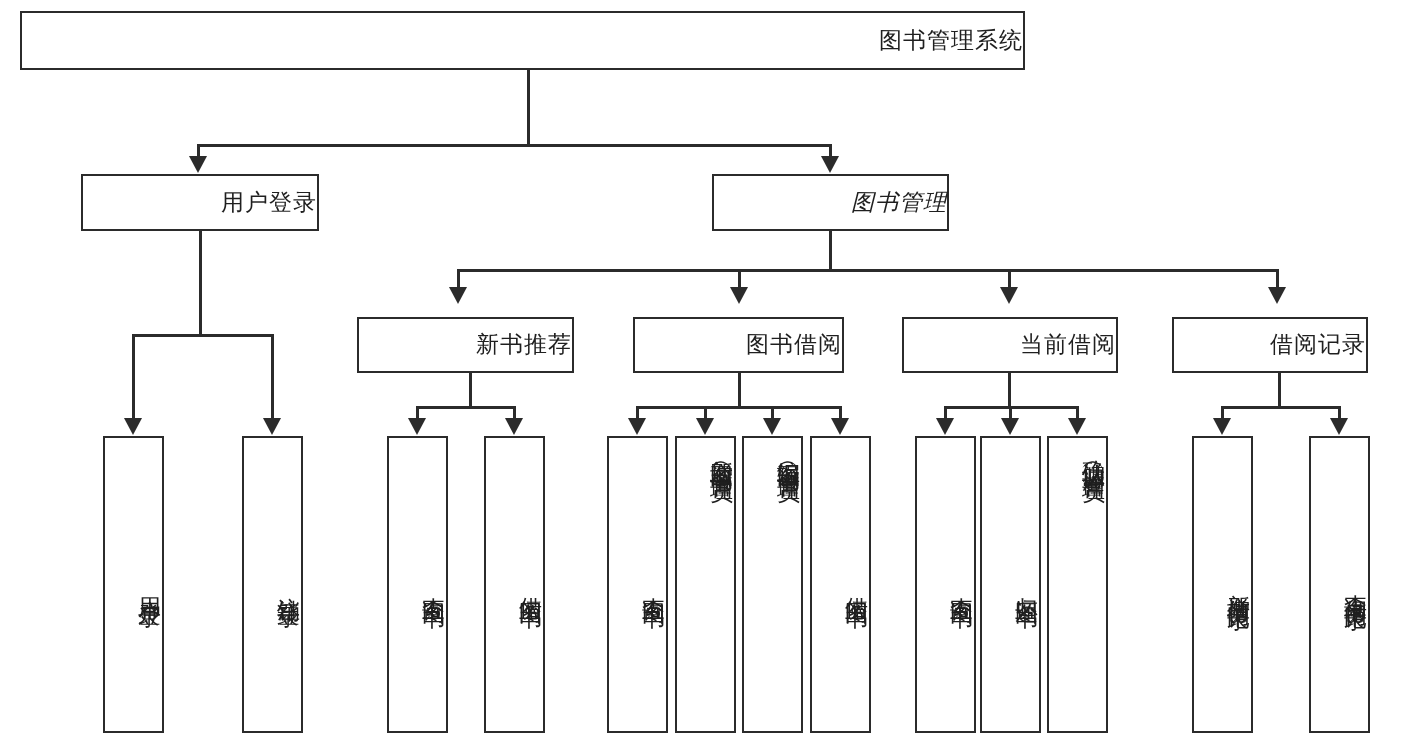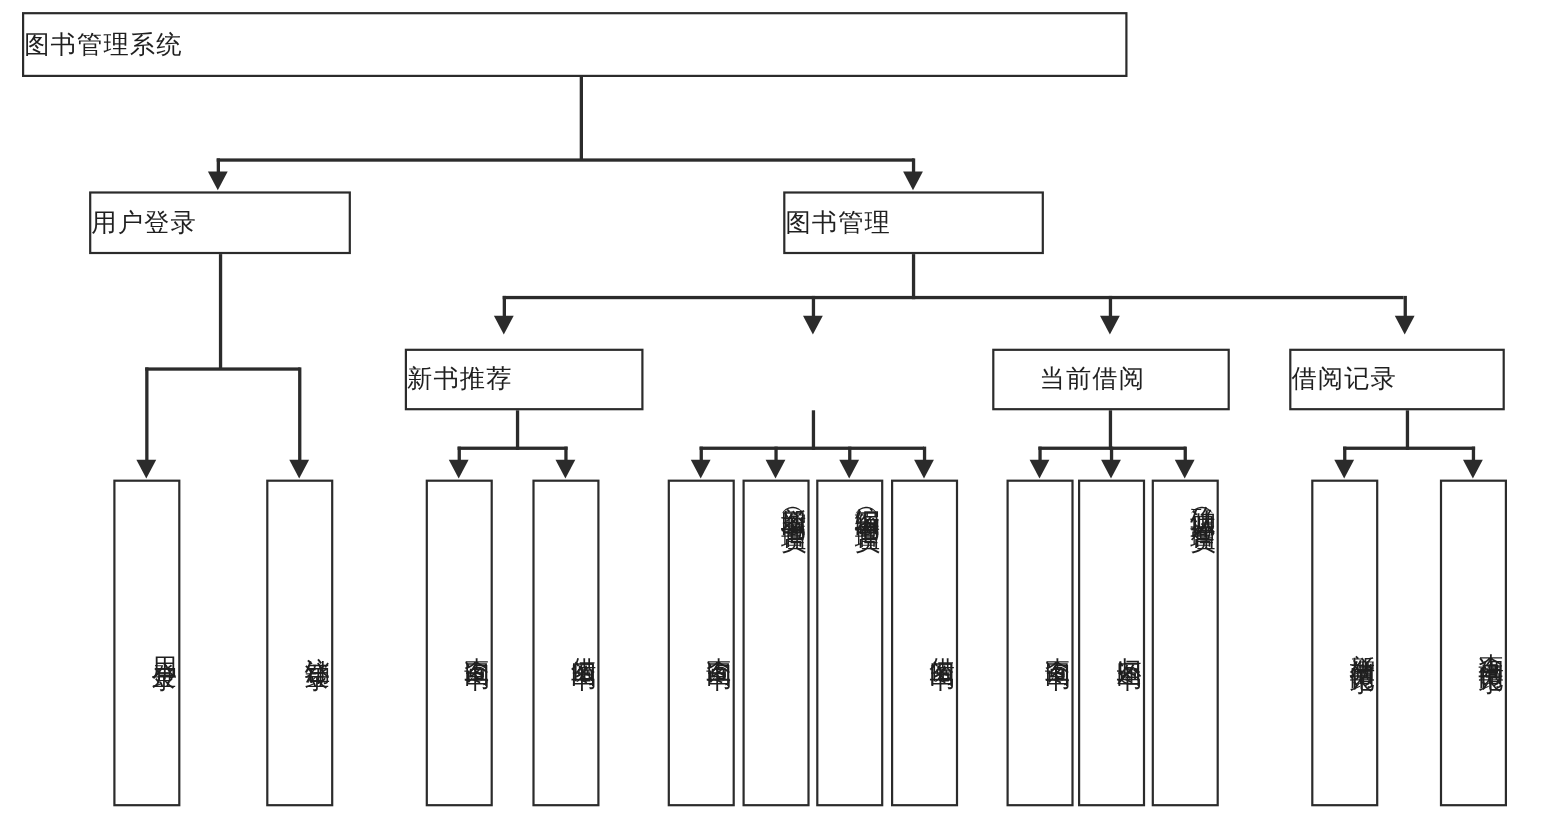--- a/index.html
+++ b/index.html
@@ -19,21 +19,21 @@
     overflow: hidden;
   }
   
   .node {
     position: absolute;
     box-sizing: border-box;
     border: 2.5px solid #2b2b2b;
     background: #ffffff;
     display: flex;
     align-items: center;
-    justify-content: flex-start;
+    justify-content: flex-end;
     text-align: center;
     color: #1f1f1f;
   }
   .node.horiz {
     font-size: 23px;
     letter-spacing: 1px;
     line-height: 1.2;
   }
   .node.vert {
     writing-mode: vertical-rl;
@@ -96,21 +96,21 @@
   <div class="hline" style="left:197px; top:144px; width:634px;"></div>
   <div class="vline" style="left:197px; top:144px; height:22px;"></div>
   <div class="arrow" style="left:189px; top:156px;"></div>
   <div class="vline" style="left:829px; top:144px; height:22px;"></div>
   <div class="arrow" style="left:821px; top:156px;"></div>
 
   <div class="node horiz" style="left:81px; top:174px; width:238px; height:57px;">
     <span class="node-label">用户登录</span>
   </div>
 
-  <div class="node horiz" style="left:712px; top:174px; width:237px; height:57px;">
+  <div class="node horiz" style="left:712px; top:174px; width:237px; height:57px;font-style:italic;">
     <span class="node-label">图书管理</span>
   </div>
 
   <div class="vline" style="left:199px; top:231px; height:105px;"></div>
   <div class="hline" style="left:132px; top:334px; width:141px;"></div>
   <div class="vline" style="left:132px; top:334px; height:90px;"></div>
   <div class="arrow" style="left:124px; top:418px;"></div>
   <div class="vline" style="left:271px; top:334px; height:90px;"></div>
   <div class="arrow" style="left:263px; top:418px;"></div>
 
@@ -118,22 +118,25 @@
   <div class="hline" style="left:457px; top:269px; width:819px;"></div>
   <div class="vline" style="left:457px; top:269px; height:24px;"></div>
   <div class="arrow" style="left:449px; top:287px;"></div>
   <div class="vline" style="left:738px; top:269px; height:24px;"></div>
   <div class="arrow" style="left:730px; top:287px;"></div>
   <div class="vline" style="left:1008px; top:269px; height:24px;"></div>
   <div class="arrow" style="left:1000px; top:287px;"></div>
   <div class="vline" style="left:1276px; top:269px; height:24px;"></div>
   <div class="arrow" style="left:1268px; top:287px;"></div>
 
-  <div class="node horiz" style="left:368px; top:317px; width:217px; height:56px;">
+  <div class="node horiz" style="left:357px; top:317px; width:217px; height:56px;">
     <span class="node-label">新书推荐</span>
+  </div>
+  <div class="node horiz" style="left:633px; top:317px; width:211px; height:56px;">
+    <span class="node-label">图书借阅</span>
   </div>
   <div class="node horiz" style="left:902px; top:317px; width:216px; height:56px;padding-left:41px;">
     <span class="node-label">当前借阅</span>
   </div>
   <div class="node horiz" style="left:1172px; top:317px; width:196px; height:56px;">
     <span class="node-label">借阅记录</span>
   </div>
 
   <div class="vline" style="left:469px; top:373px; height:36px;"></div>
   <div class="hline" style="left:416px; top:406px; width:100px;"></div>

